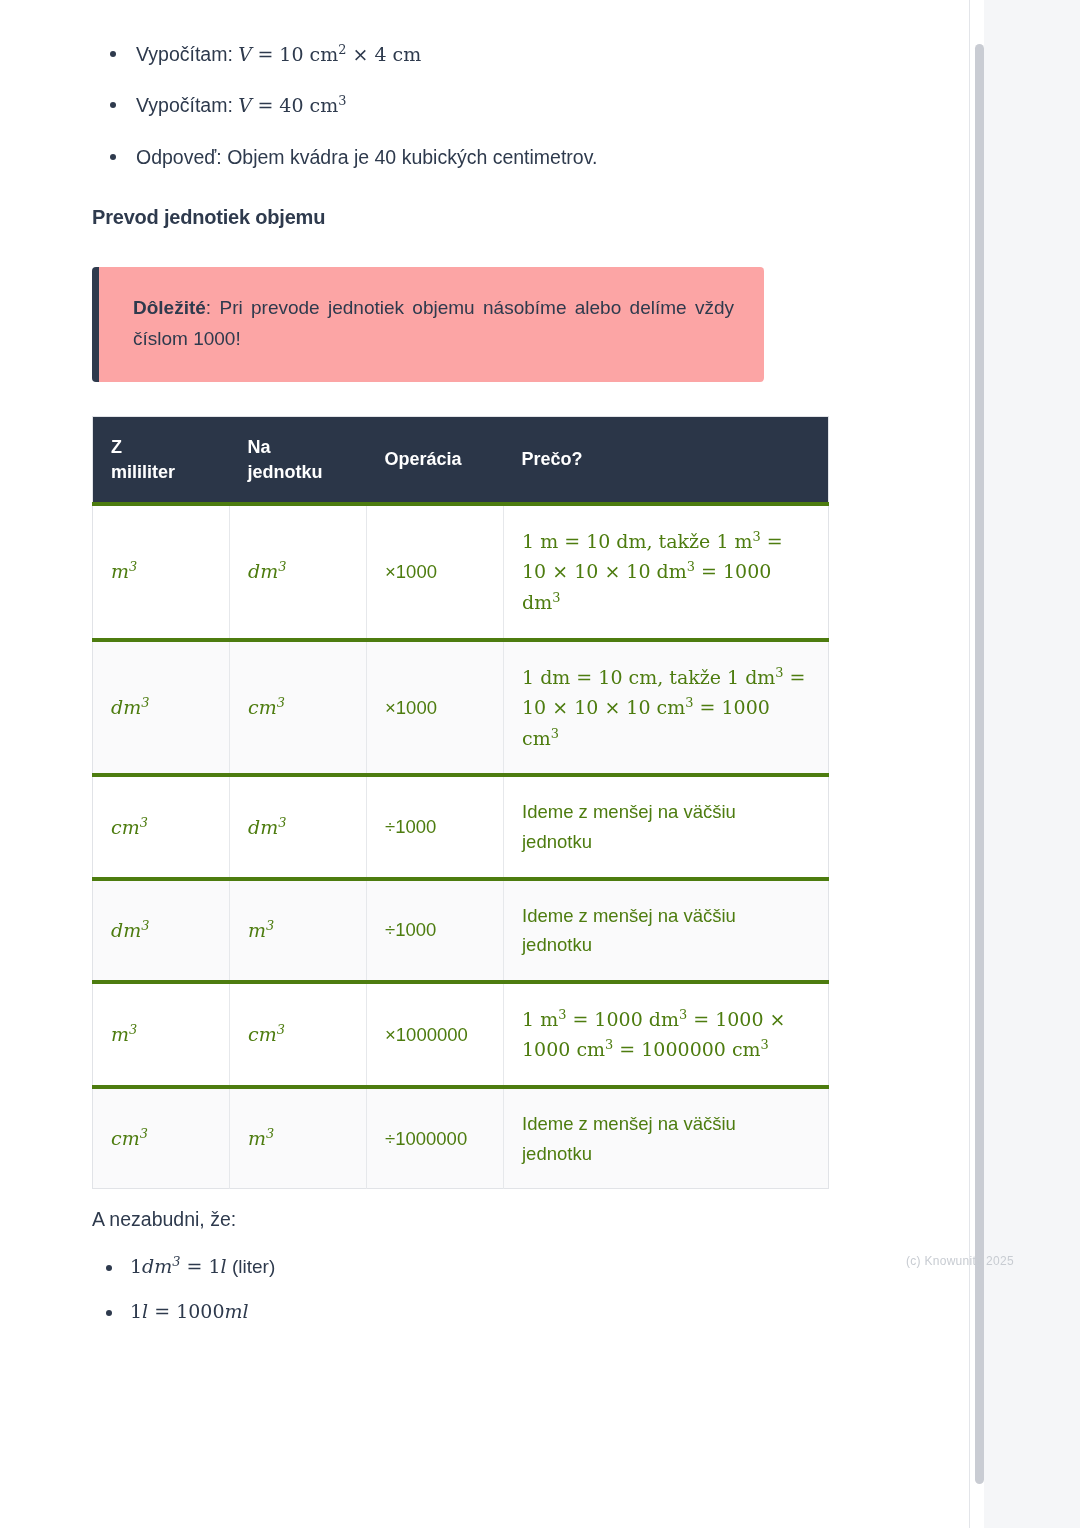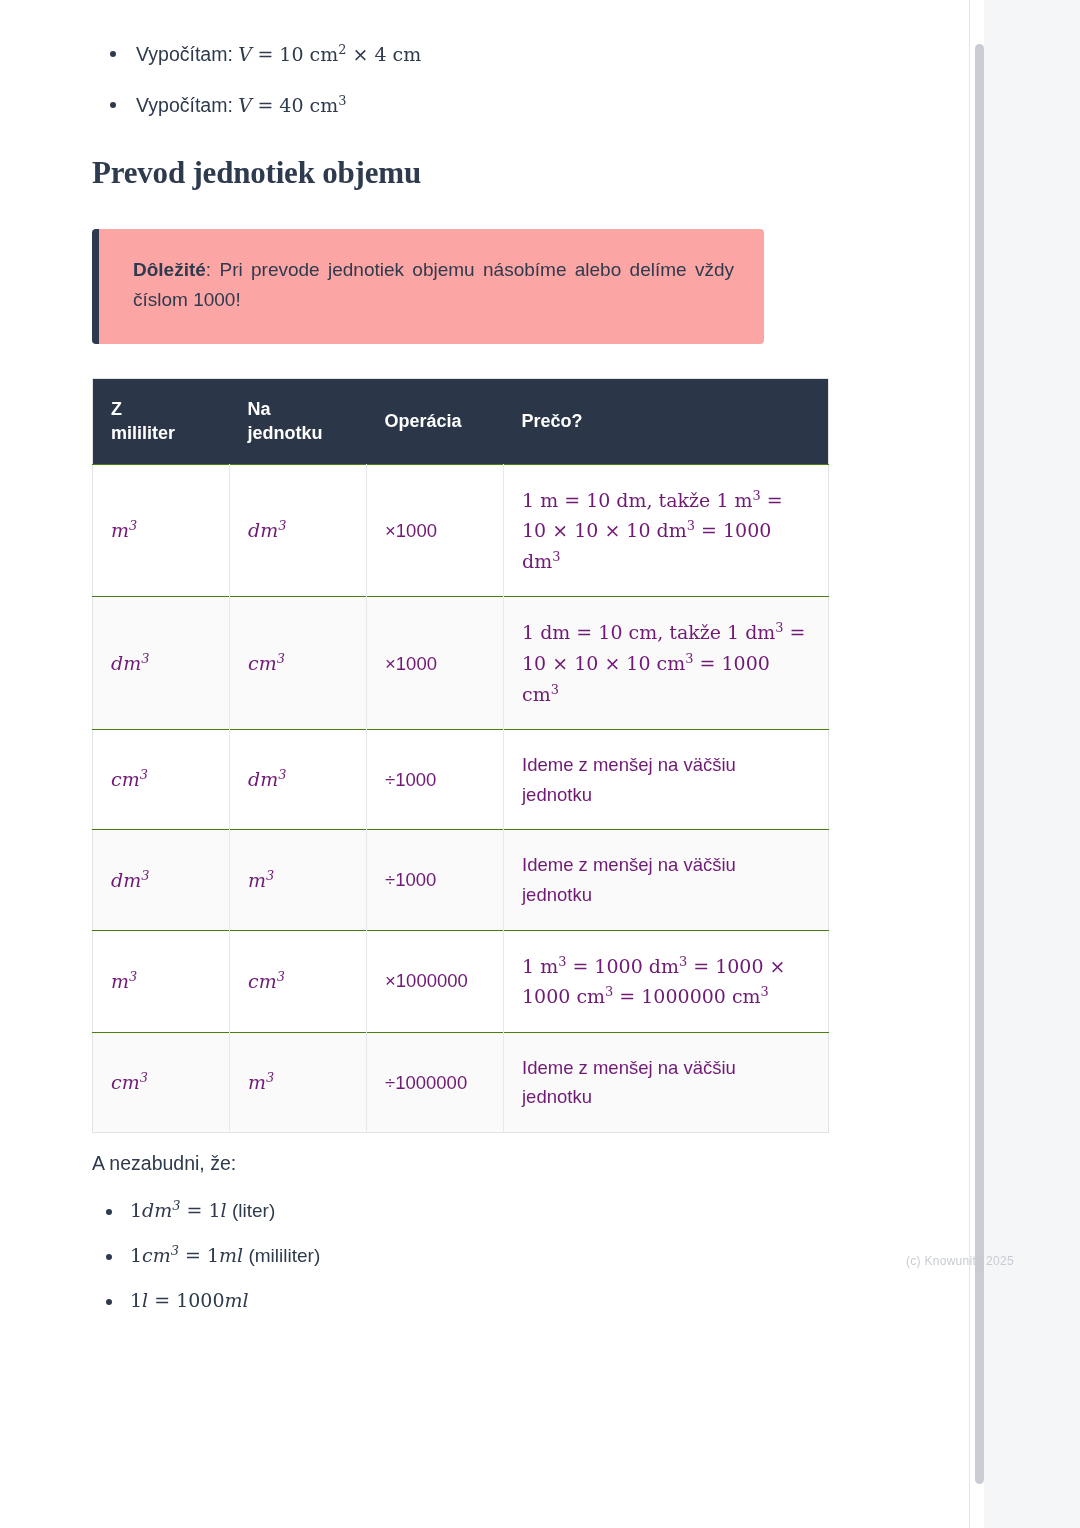--- a/index.html
+++ b/index.html
@@ -90,26 +90,25 @@
     font-style: normal;
     font-size: 19px;
   }
   sup {
     font-size: 0.68em;
     vertical-align: super;
     line-height: 0;
   }
 
   h2.section-title {
-    font-size: 31px;
+    font-size: 20px;
     font-weight: bold;
     color: #2e3a4d;
     margin: 34px 0 26px 0;
     letter-spacing: -0.2px;
-    font-family: Liberation Serif, serif;
   }
 
   p.body-text {
     font-size: 19.5px;
     line-height: 1.62;
     margin: 0 0 0 0;
     color: #2e3a4d;
   }
 
   .callout {
@@ -145,22 +144,22 @@
     font-size: 18px;
     font-weight: bold;
     text-align: left;
     padding: 18px 18px;
     vertical-align: middle;
     line-height: 1.35;
   }
   table.conv tbody td {
     padding: 20px 18px;
     font-size: 18.5px;
-    color: #701a75;
-    border-top: 1px solid #4d7c0f;
+    color: #4d7c0f;
+    border-top: 4px solid #4d7c0f;
     vertical-align: middle;
     line-height: 1.6;
   }
   table.conv tbody tr:nth-child(even) td {
     background: #fafafb;
   }
   table.conv tbody tr:nth-child(odd) td {
     background: #ffffff;
   }
   col.c1 { width: 137px; }
@@ -221,20 +220,24 @@
     <ul class="bullets">
       <li>
         <span>Vypočítam:</span>
         <span class="mathit">V</span>
         <span class="mathup">= 10 cm<sup>2</sup> × 4 cm</span>
       </li>
       <li>
         <span>Vypočítam:</span>
         <span class="mathit">V</span>
         <span class="mathup">= 40 cm<sup>3</sup></span>
+      </li>
+      <li>
+        <span>Odpoveď:</span>
+        <span>Objem kvádra je 40 kubických centimetrov.</span>
       </li>
     </ul>
 
     <h2 class="section-title">Prevod jednotiek objemu</h2>
 
 
     <div class="callout">
       <p><b>Dôležité</b><span>: Pri prevode jednotiek objemu násobíme alebo delíme vždy číslom 1000!</span></p>
     </div>
 
@@ -303,23 +306,20 @@
       </tbody>
     </table>
 
     <div class="after-table">A nezabudni, že:</div>
 
     <ul class="bullets2">
       <li>
         <span class="mathup">1</span><span class="mathit">dm</span><span class="mathit"><sup>3</sup></span><span class="mathup"> = 1</span><span class="mathit">l</span> (liter)
       </li>
       <li>
-        <span class="mathup">1</span><span class="mathit">cm</span><span class="mathit"><sup>3</sup></span><span class="mathup"> = 1</span><span class="mathit">ml</span> (mililiter)
-      </li>
-      <li>
         <span class="mathup">1</span><span class="mathit">l</span><span class="mathup"> = 1000</span><span class="mathit">ml</span>
       </li>
     </ul>
 
   </div>
 
   <div class="watermark">(c) Knowunity 2025</div>
 </div>
 
 </body></html>

